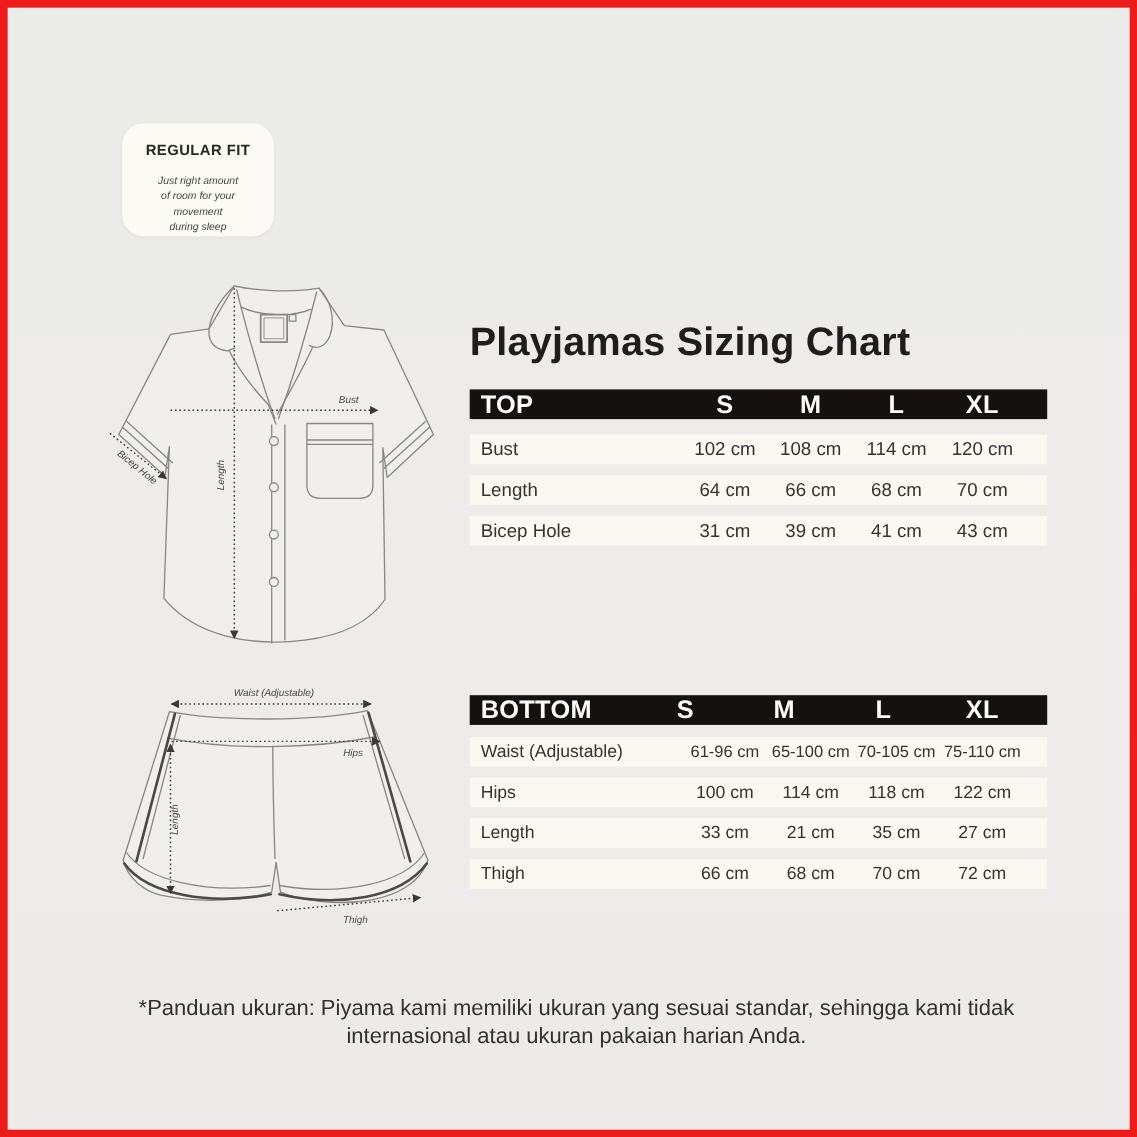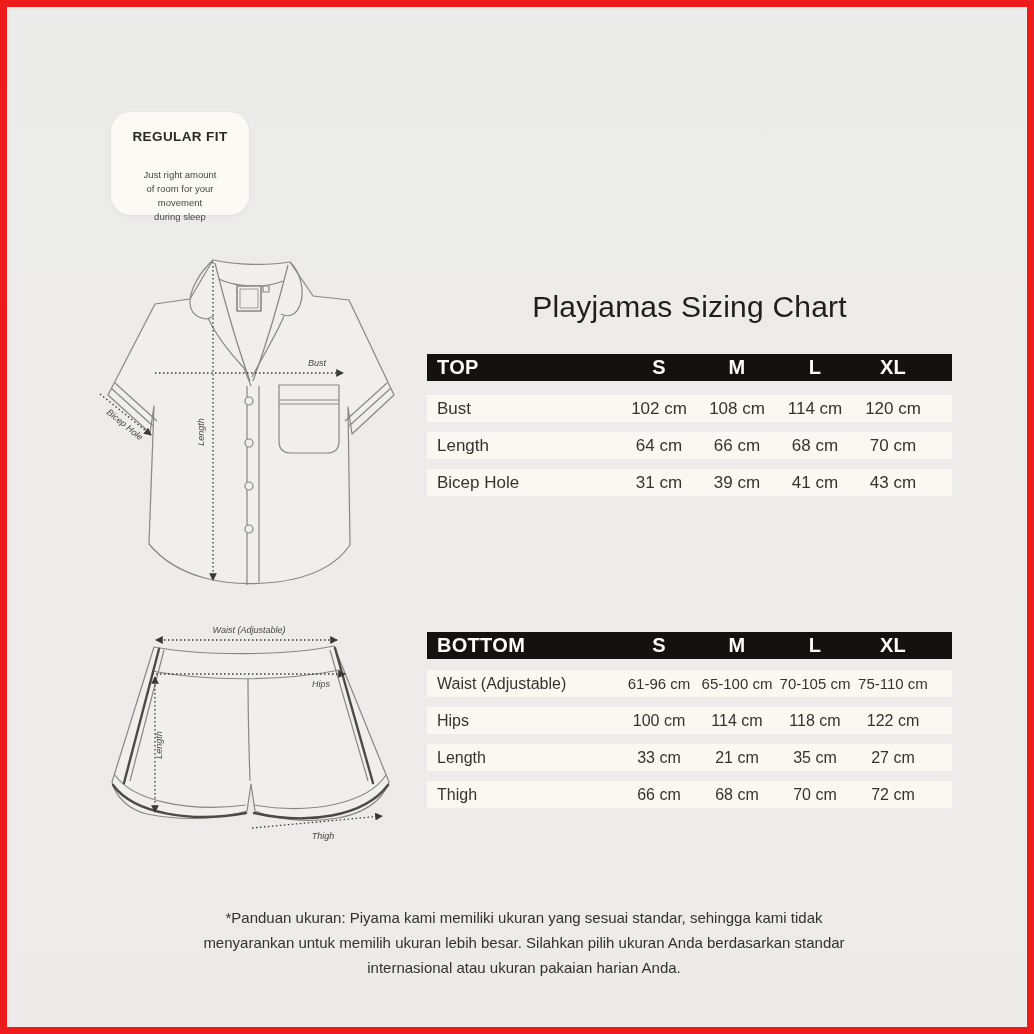--- a/index.html
+++ b/index.html
@@ -13,53 +13,53 @@
     overflow:hidden;
   }
   
   .fit-badge{
     position:absolute;left:104px;top:105px;width:138px;height:103px;
     background:#fcfaf5;border-radius:20px;text-align:center;
     box-shadow:0 1px 4px rgba(0,0,0,0.05);
     padding-top:17px;
   }
   .fit-badge .fit-title{font-size:13.5px;font-weight:bold;letter-spacing:.4px;color:#2b2724;}
-  .fit-badge .fit-desc{margin-top:24px;font-size:9.5px;line-height:14px;color:#4a4541;}
+  .fit-badge .fit-desc{margin-top:14px;font-size:9.5px;line-height:14px;color:#4a4541;font-style:italic;}
   
   .chart-title{
     position:absolute;left:420px;top:283px;width:525px;
-    text-align:center;font-size:30px;font-weight:normal;color:#201e1d;letter-spacing:.2px;
+    text-align:left;font-size:36px;font-weight:bold;color:#201e1d;letter-spacing:.2px;
   }
   
   .size-table{position:absolute;left:420px;width:525px;}
   .t-head{
     display:flex;align-items:center;height:27px;background:#151110;color:#fdfcfa;
-    font-weight:bold;font-size:20px;padding-right:20px;letter-spacing:.3px;
+    font-weight:bold;font-size:23px;padding-right:20px;letter-spacing:.3px;
   }
   .t-row{
     display:flex;align-items:center;height:27px;background:#fbf8f2;
     font-size:17px;color:#36322f;padding-right:20px;
   }
   .t-label{flex:1;padding-left:10px;}
   .t-col{width:78px;text-align:center;}
   .top-table{top:347px;}
   .top-table .t-head{margin-bottom:14px;}
   .top-table .t-row{margin-bottom:10px;}
   .bottom-table{top:625px;}
-  .bottom-table .t-head{margin-bottom:11px;}
+  .bottom-table .t-head{margin-bottom:11px;gap:12px;}
   .bottom-table .t-row{margin-bottom:10px;font-size:16px;}
   .bottom-table .t-row.small-vals .t-col{font-size:15px;}
   
   .top-diagram{position:absolute;left:70px;top:248px;}
   .bottom-diagram{position:absolute;left:95px;top:608px;}
   svg text{font-family:"Liberation Sans","DejaVu Sans",sans-serif;font-style:italic;fill:#4a4643;}
   
   .footnote{
     position:absolute;left:107px;top:898px;width:820px;
-    text-align:center;font-size:15px;line-height:25px;color:#33302d;
+    text-align:center;font-size:20px;line-height:25px;color:#33302d;
   }
 </style>
 </head>
 <body>
 
 <div class="page">
 
   <div class="fit-badge">
     <div class="fit-title">REGULAR FIT</div>
     <div class="fit-desc">
@@ -211,17 +211,16 @@
       <div class="t-label">Thigh</div>
       <div class="t-col">66 cm</div>
       <div class="t-col">68 cm</div>
       <div class="t-col">70 cm</div>
       <div class="t-col">72 cm</div>
     </div>
   </div>
 
   <div class="footnote">
     <div>*Panduan ukuran: Piyama kami memiliki ukuran yang sesuai standar, sehingga kami tidak</div>
-    <div>menyarankan untuk memilih ukuran lebih besar. Silahkan pilih ukuran Anda berdasarkan standar</div>
     <div>internasional atau ukuran pakaian harian Anda.</div>
   </div>
 
 </div>
 
 </body></html>

